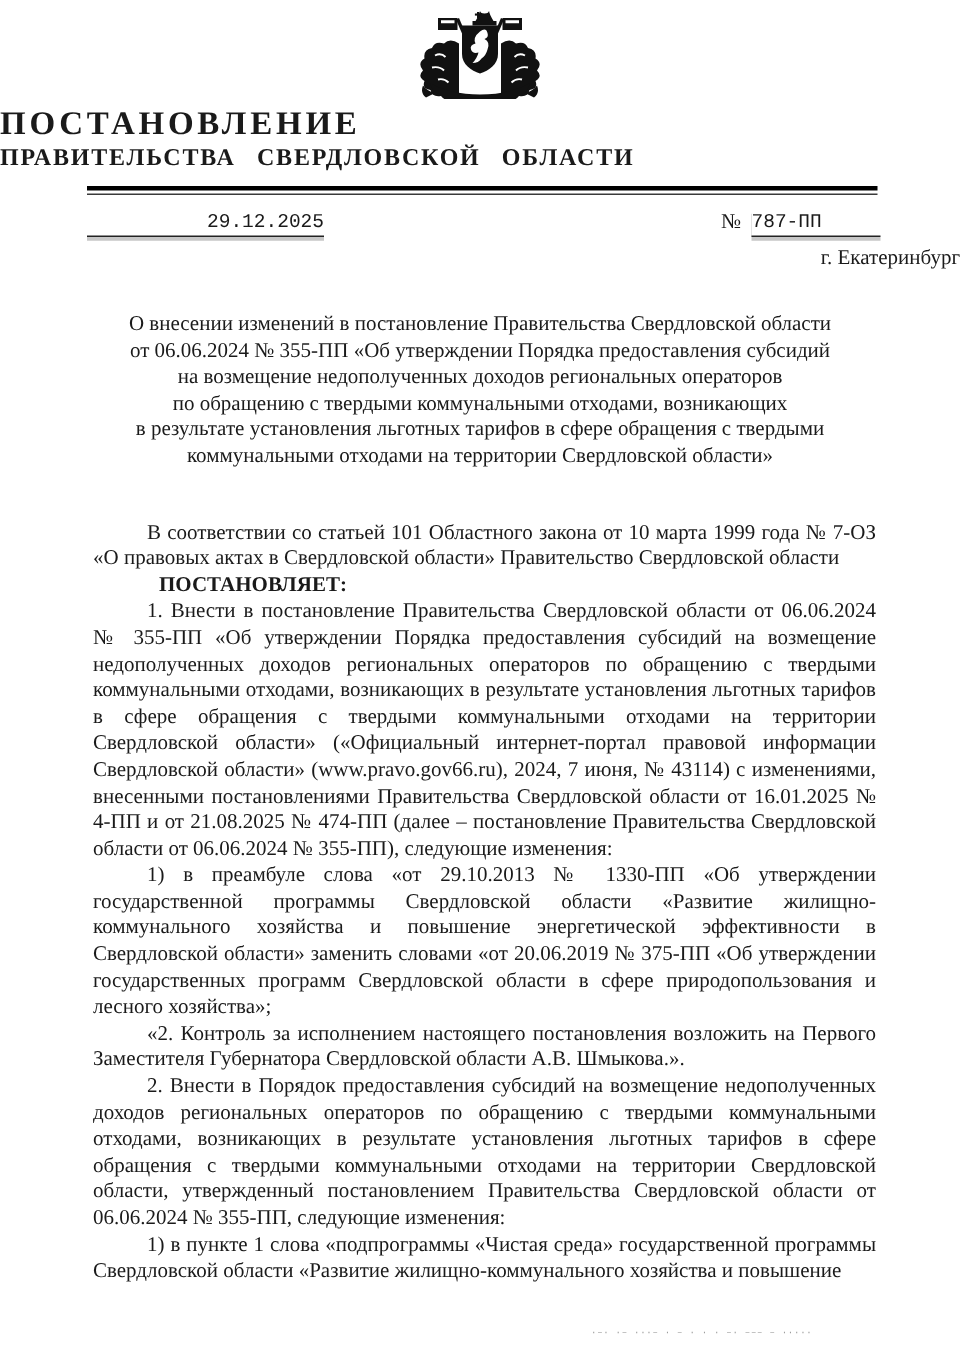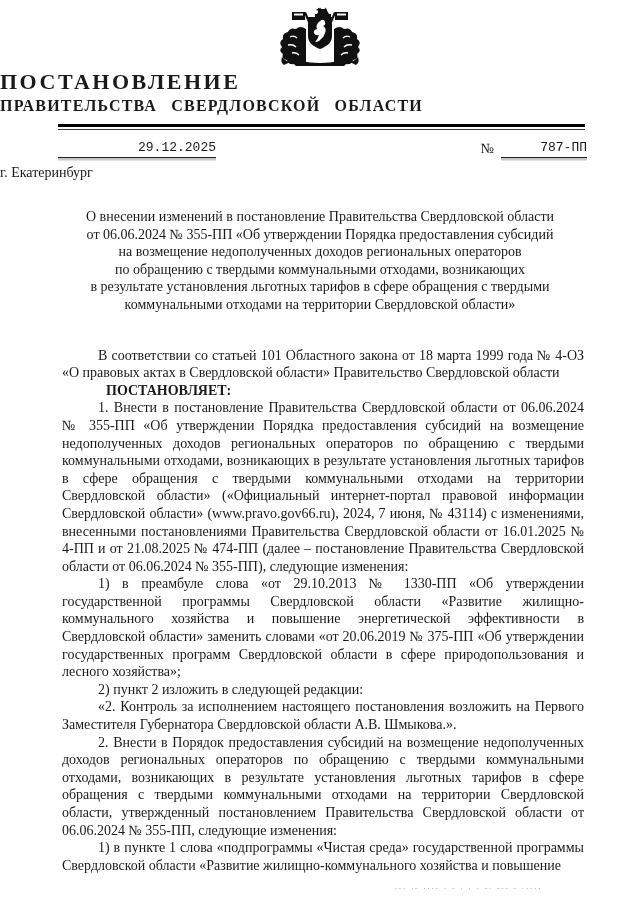--- a/index.html
+++ b/index.html
@@ -26,25 +26,25 @@
     margin:10px 53px 0 58px;
   }
   .date-field {
     width:158px; text-align:right; padding-bottom:2px;
     border-bottom:1px solid #222; box-shadow:0 2.5px 0 rgba(0,0,0,0.22);
     font-family:"Liberation Mono", monospace; font-size:13px;
   }
   .num-wrap { display:flex; align-items:flex-end; gap:7px; }
   .num-label { font-size:14px; padding-bottom:1px; }
   .num-field {
-    width:86px; text-align:right; padding-bottom:2px;
+    width:86px; text-align:left; padding-bottom:2px;
     border-bottom:1px solid #222; box-shadow:0 2.5px 0 rgba(0,0,0,0.22);
     font-family:"Liberation Mono", monospace; font-size:13px;
   }
-  .city { text-align:left; font-size:14px; margin-top:7px; }
+  .city { text-align:right; font-size:14px; margin-top:7px;padding-left:12px; }
   .subject { margin:27px 40px 0 40px; }
   .subject-line {
     text-align:center; font-weight:normal; font-size:14px; line-height:17.6px;
   }
   .body-text {
     margin:33px 56px 0 62px; font-size:14px; line-height:17.6px;
     text-align:justify;
   }
   .para { text-indent:36px; }
   .para.bold { font-weight:bold; text-indent:0;margin-left:44px; }
@@ -106,25 +106,24 @@
   <div class="subject">
       <div class="subject-line">О внесении изменений в постановление Правительства Свердловской области</div>
       <div class="subject-line">от 06.06.2024 № 355-ПП «Об утверждении Порядка предоставления субсидий</div>
       <div class="subject-line">на возмещение недополученных доходов региональных операторов</div>
       <div class="subject-line">по обращению с твердыми коммунальными отходами, возникающих</div>
       <div class="subject-line">в результате установления льготных тарифов в сфере обращения с твердыми</div>
       <div class="subject-line">коммунальными отходами на территории Свердловской области»</div>
     </div>
 
   <div class="body-text">
-      <div class="para indent">В соответствии со статьей 101 Областного закона от 18 марта 1999 года № 4-ОЗ «О правовых актах в Свердловской области» Правительство Свердловской области</div>
+      <div class="para indent">В соответствии со статьей 101 Областного закона от 10 марта 1999 года № 7-ОЗ «О правовых актах в Свердловской области» Правительство Свердловской области</div>
       <div class="para bold">ПОСТАНОВЛЯЕТ:</div>
       <div class="para indent">1. Внести в постановление Правительства Свердловской области от 06.06.2024 № 355-ПП «Об утверждении Порядка предоставления субсидий на возмещение недополученных доходов региональных операторов по обращению с твердыми коммунальными отходами, возникающих в результате установления льготных тарифов в сфере обращения с твердыми коммунальными отходами на территории Свердловской области» («Официальный интернет-портал правовой информации Свердловской области» (www.pravo.gov66.ru), 2024, 7 июня, № 43114) с изменениями, внесенными постановлениями Правительства Свердловской области от 16.01.2025 № 4-ПП и от 21.08.2025 № 474-ПП (далее – постановление Правительства Свердловской области от 06.06.2024 № 355-ПП), следующие изменения:</div>
       <div class="para indent">1) в преамбуле слова «от 29.10.2013 № 1330-ПП «Об утверждении государственной программы Свердловской области «Развитие жилищно-коммунального хозяйства и повышение энергетической эффективности в Свердловской области» заменить словами «от 20.06.2019 № 375-ПП «Об утверждении государственных программ Свердловской области в сфере природопользования и лесного хозяйства»;</div>
-      <div class="para indent">2) пункт 2 изложить в следующей редакции:</div>
       <div class="para indent">«2. Контроль за исполнением настоящего постановления возложить на Первого Заместителя Губернатора Свердловской области А.В. Шмыкова.».</div>
       <div class="para indent">2. Внести в Порядок предоставления субсидий на возмещение недополученных доходов региональных операторов по обращению с твердыми коммунальными отходами, возникающих в результате установления льготных тарифов в сфере обращения с твердыми коммунальными отходами на территории Свердловской области, утвержденный постановлением Правительства Свердловской области от 06.06.2024 № 355-ПП, следующие изменения:</div>
       <div class="para indent">1) в пункте 1 слова «подпрограммы «Чистая среда» государственной программы Свердловской области «Развитие жилищно-коммунального хозяйства и повышение</div>
     </div>
 
   <div class="microprint">·–· ·– ···– ·        –        · ·    ·    –· ––– –    ·····</div>
 
 </div>
 
 </body></html>

